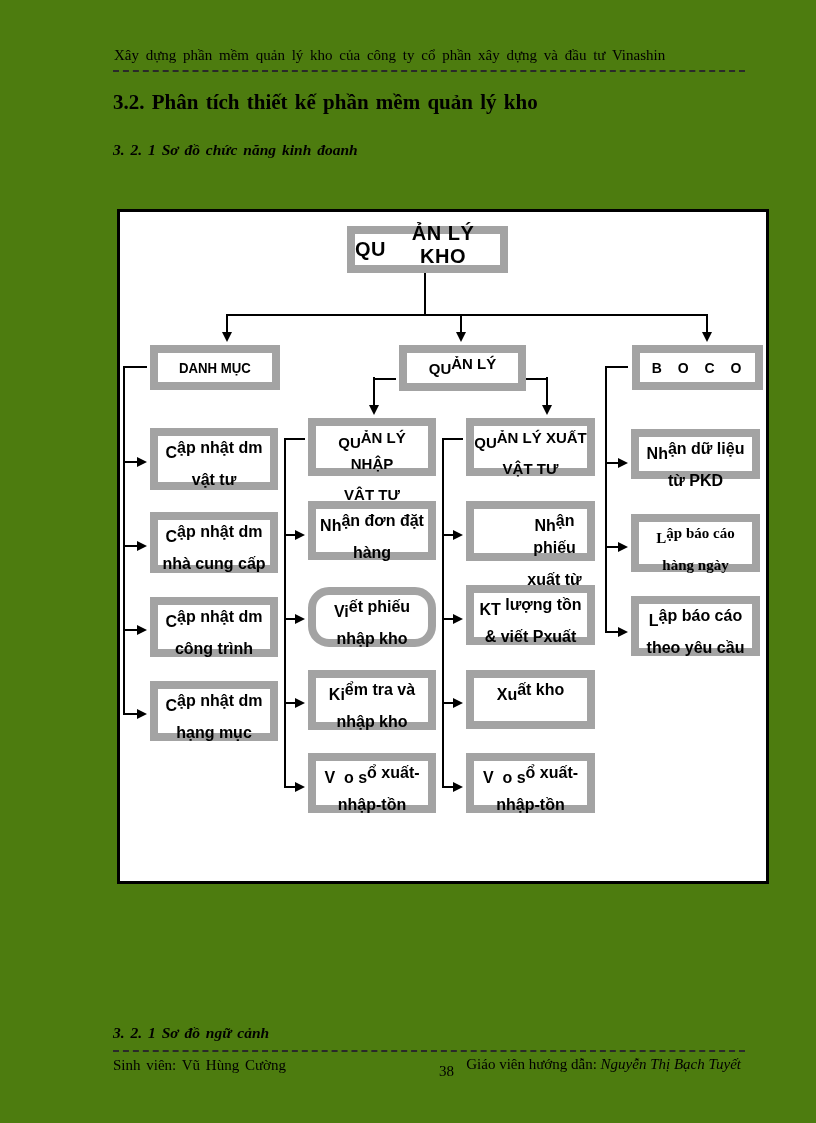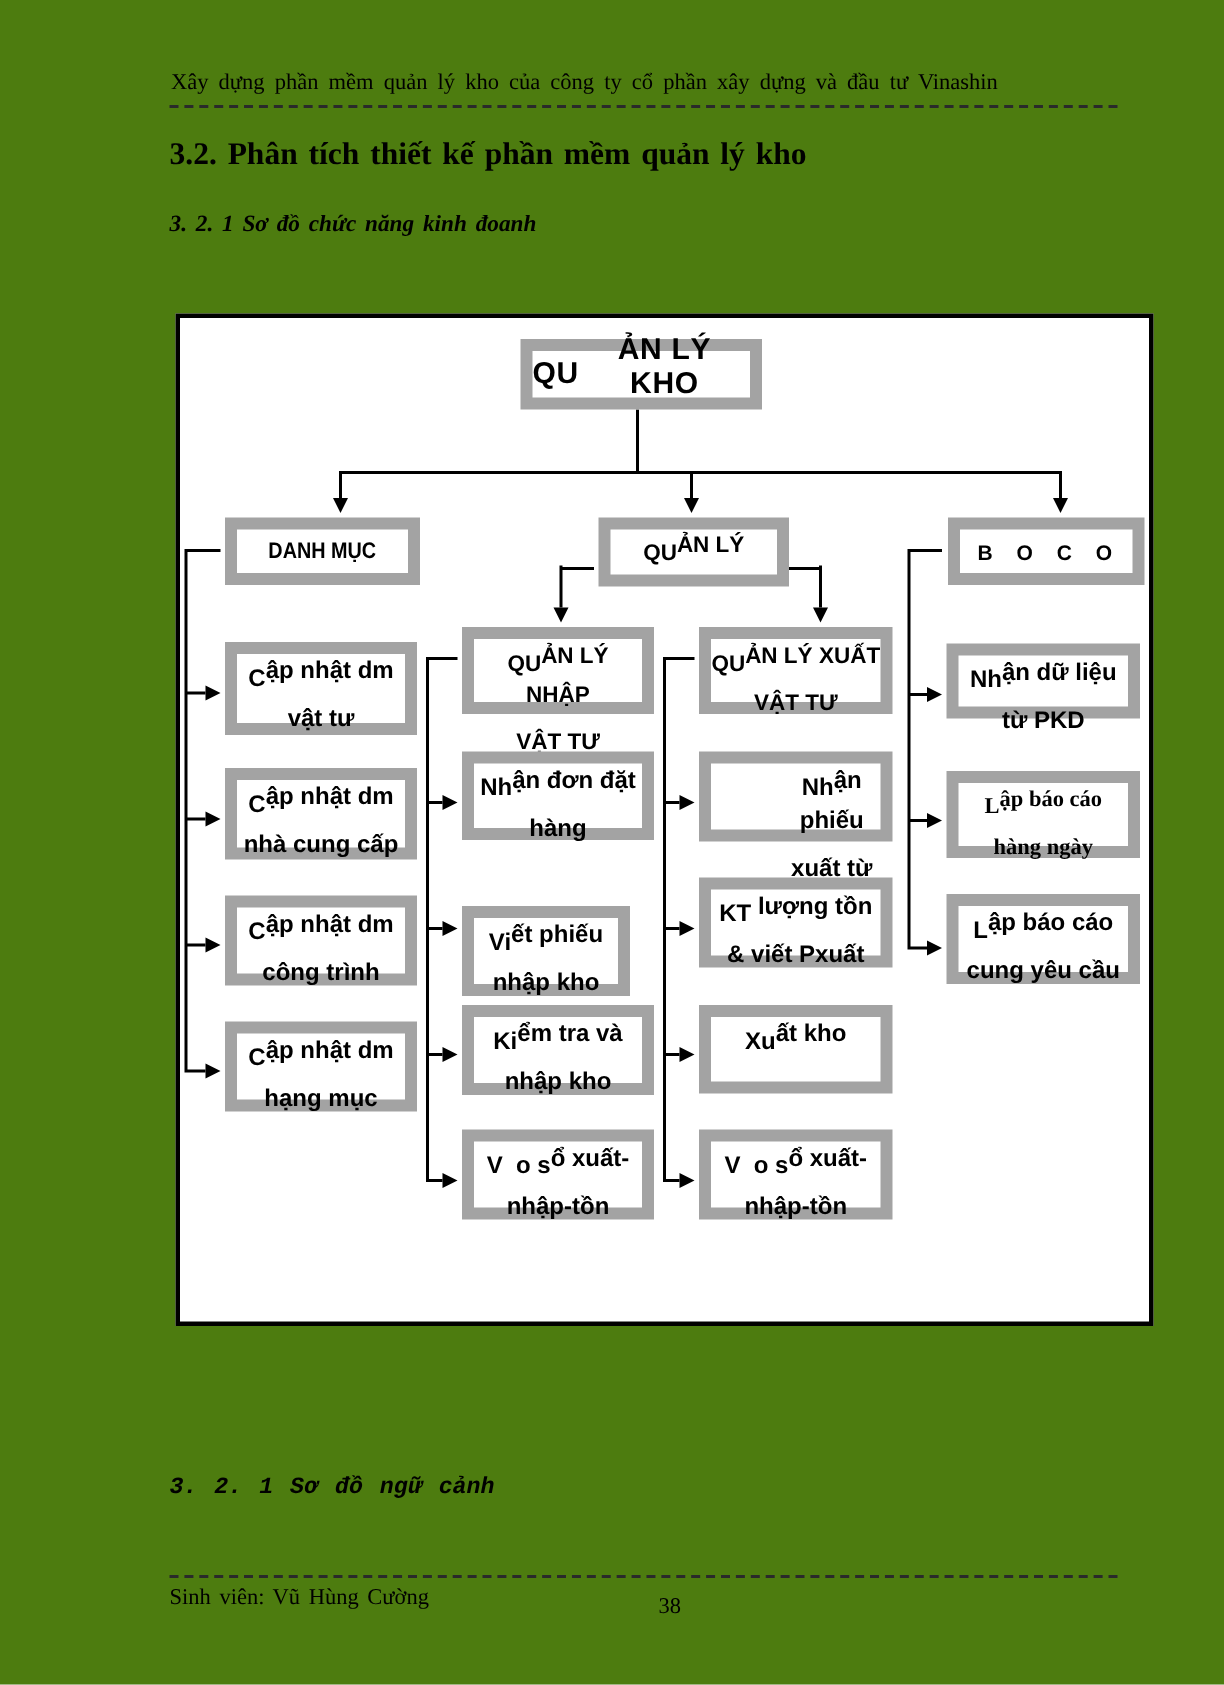--- a/index.html
+++ b/index.html
@@ -18,21 +18,21 @@
   .dash-bottom{top:1050px;}
   .section-title{
     position:absolute;left:113px;top:90px;width:640px;
     font-size:21px;font-weight:bold;word-spacing:2px;
   }
   .subsection-title{
     position:absolute;left:113px;width:500px;
     font-size:15.5px;font-weight:bold;font-style:italic;word-spacing:2px;
   }
   .sub-1{top:141px;}
-  .sub-2{top:982px;font-family:Liberation Mono, monospace;}
+  .sub-2{top:1024px;}
   .footer-student{position:absolute;left:113px;top:1057px;font-size:15px;word-spacing:2px;}
   .footer-page{position:absolute;left:396px;top:1063px;font-size:15px;margin-left:43px;}
   .footer-supervisor{position:absolute;right:75px;top:1056px;font-size:15px;text-align:right;}
   .footer-supervisor .name{font-style:italic;}
   
   .diagram-frame{
     position:absolute;left:117px;top:209px;width:652px;height:675px;
     border:3px solid #000;box-sizing:border-box;background:#fff;
   }
   .connectors{position:absolute;left:-3px;top:-3px;width:652px;height:675px;}
@@ -129,21 +129,21 @@
     </div>
 
     <div class="dbox hdr" style="left:188px;top:206px;width:128px;height:58px;">
       <div><span class="seg">QU</span><span class="seg hi">ẢN LÝ NHẬP</span></div>
       <div>VẬT TƯ</div>
     </div>
     <div class="dbox two" style="left:188px;top:289px;width:128px;height:59px;">
       <div><span class="seg">Nh</span><span class="seg hi">ận đơn đặt</span></div>
       <div>hàng</div>
     </div>
-    <div class="dbox two" style="left:188px;top:392px;width:112px;height:60px;">
+    <div class="dbox two" style="left:188px;top:375px;width:128px;height:60px;border-radius:21px;">
       <div><span class="seg">Vi</span><span class="seg hi">ết phiếu</span></div>
       <div>nhập kho</div>
     </div>
     <div class="dbox two" style="left:188px;top:458px;width:128px;height:60px;">
       <div><span class="seg">Ki</span><span class="seg hi">ểm tra và</span></div>
       <div>nhập kho</div>
     </div>
     <div class="dbox two" style="left:188px;top:541px;width:128px;height:60px;">
       <div><span class="seg">V  o s</span><span class="seg hi">ổ xuất-</span></div>
       <div>nhập-tồn</div>
@@ -173,24 +173,27 @@
     <div class="dbox two" style="left:511px;top:217px;width:129px;height:50px;">
       <div><span class="seg">Nh</span><span class="seg hi">ận dữ liệu</span></div>
       <div>từ PKD</div>
     </div>
     <div class="dbox two serifbox" style="left:511px;top:302px;width:129px;height:58px;">
       <div><span class="seg">L</span><span class="seg hi">ập báo cáo</span></div>
       <div>hàng ngày</div>
     </div>
     <div class="dbox two" style="left:511px;top:384px;width:129px;height:60px;">
       <div><span class="seg">L</span><span class="seg hi">ập báo cáo</span></div>
-      <div>cung yêu cầu</div>
+      <div>theo yêu cầu</div>
     </div>
 
   </div>
 
   <div class="subsection-title sub-2">3. 2. 1 Sơ đồ ngữ cảnh</div>
 
   <div class="dash dash-bottom"></div>
   <div class="footer-student">Sinh viên:  Vũ Hùng Cường</div>
   <div class="footer-page">38</div>
+  <div class="footer-supervisor">
+    <span class="seg">Giáo viên hướng dẫn: </span><span class="name">Nguyễn Thị Bạch Tuyết</span>
+  </div>
 
 </div>
 
 </body></html>

